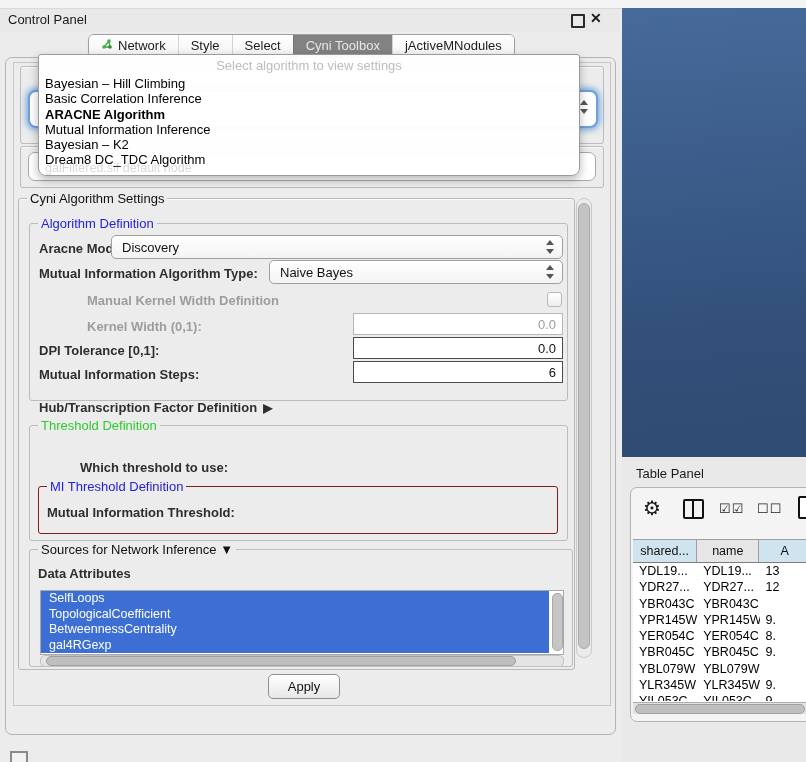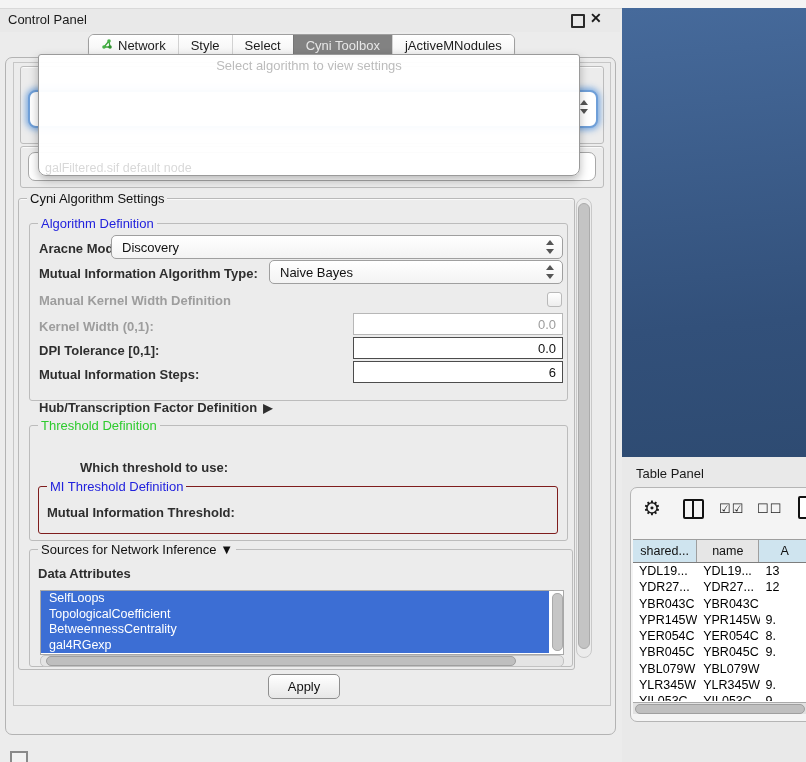--- a/index.html
+++ b/index.html
@@ -38,21 +38,21 @@
   .dd-item{height:15.3px;line-height:15.3px;padding-left:6px;font-size:13px;color:#000;white-space:nowrap;}
   .dd-item.bold{font-weight:bold;}
   #ghost-text{left:6px;top:106px;color:#9a9a9a;opacity:.38;font-size:12.5px;z-index:-1;}
   
   .legend{position:absolute;top:-8px;left:8px;background:#ececec;padding:0 3px;font-size:13px;white-space:nowrap;}
   #cyni-gbox{left:18px;top:198px;width:555px;height:470px;border:1px solid #b9b9b9;border-radius:3px;box-shadow:inset 0 1px 0 #fafafa;}
   #algdef-gbox{left:10px;top:24px;width:537px;height:176px;border:1px solid #bcbcbc;border-radius:3px;}
   .legend.blue{color:#2222dd;}
   .legend.green{color:#2ecb2e;}
   .flbl{position:absolute;font-weight:bold;font-size:13px;color:#2e2e2e;white-space:nowrap;}
-  .flbl.dis{color:#9d9d9d;}
+  .flbl.dis{color:#9d9d9d;margin-left:48px;}
   .combo{position:absolute;background:linear-gradient(#ffffff,#f3f3f3);border:1px solid #9f9f9f;border-radius:5px;display:flex;align-items:center;padding:0 10px;font-size:13px;color:#111;}
   .combo-arrows{position:absolute;width:8px;height:14px;}
   .combo-arrows::before,.combo-arrows::after{content:"";position:absolute;left:0;border-left:4px solid transparent;border-right:4px solid transparent;}
   .combo-arrows::before{top:0;border-bottom:5px solid #555;}
   .combo-arrows::after{bottom:0;border-top:5px solid #555;}
   .txt{position:absolute;background:#fff;border:1px solid #4c4c4c;font-size:13px;text-align:right;padding:0 6px;display:flex;align-items:center;justify-content:flex-end;}
   .txt.dis{border:1px solid #b7b7b7;color:#9d9d9d;}
   .checkbox{position:absolute;width:13px;height:13px;border:1px solid #b9b9b9;border-radius:3px;background:linear-gradient(#ffffff,#ededed);}
   .arrow-right{display:inline-block;margin-left:6px;font-size:12px;}
   
@@ -133,20 +133,28 @@
 
   <div class="abs gbox" id="gboxA"></div>
   <div class="abs" id="comboA">
       <span class="combo-arrows abs"></span>
     </div>
   <div class="abs gbox" id="gboxB"></div>
   <div class="abs" id="comboB"></div>
 
   <div class="abs" id="algo-popup">
     <div class="abs" id="dd-prompt">Select algorithm to view settings</div>
+    <div class="abs" id="dd-items">
+        <div class="dd-item">Bayesian – Hill Climbing</div>
+        <div class="dd-item">Basic Correlation Inference</div>
+        <div class="dd-item bold">ARACNE Algorithm</div>
+        <div class="dd-item">Mutual Information Inference</div>
+        <div class="dd-item">Bayesian – K2</div>
+        <div class="dd-item">Dream8 DC_TDC Algorithm</div>
+      </div>
     <div class="abs" id="ghost-text">galFiltered.sif default node</div>
   </div>
 
   <div class="abs" id="cyni-gbox">
     <span class="legend">Cyni Algorithm Settings</span>
 
     <div class="abs" id="algdef-gbox">
       <span class="legend blue">Algorithm Definition</span>
     </div>
 

